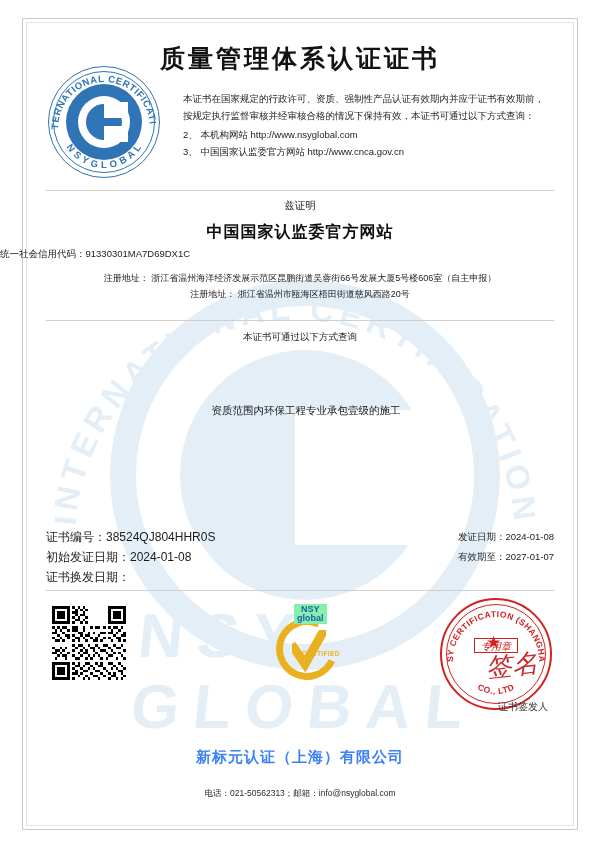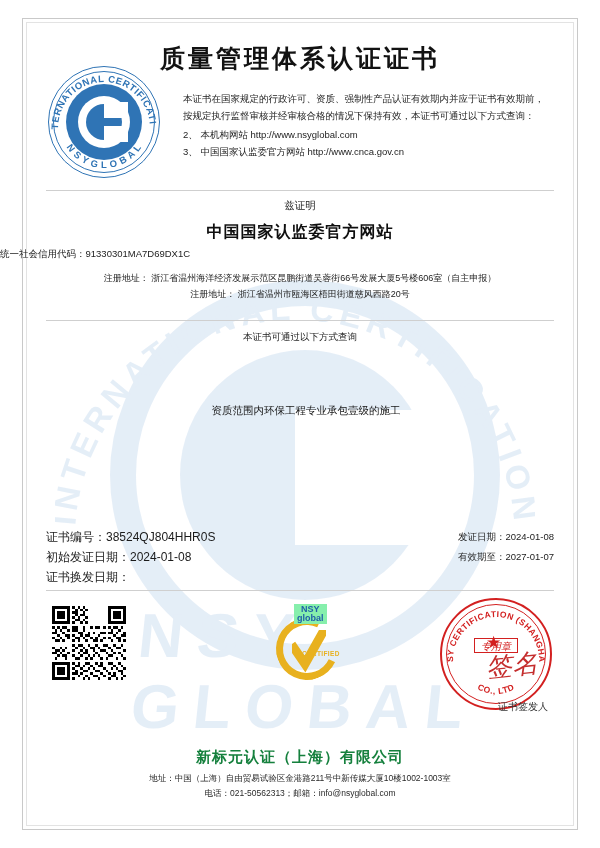--- a/index.html
+++ b/index.html
@@ -436,21 +436,21 @@
     opacity: 0.92;
   }
 
   .footer-company {
     position: absolute;
     left: 0; right: 0;
     top: 748px;
     text-align: center;
     font-size: 15px;
     font-weight: bold;
-    color: #15803d;
+    color: #3b82f6;
     letter-spacing: 1px;
   }
   .footer-addr {
     position: absolute;
     left: 0; right: 0;
     top: 773px;
     text-align: center;
     font-size: 8.5px;
     color: #2a2a2a;
   }
@@ -781,17 +781,16 @@
           <textPath href="#sealArcBot" startOffset="50%" text-anchor="middle">CO., LTD</textPath>
         </text>
       </svg>
       <div class="star">★</div>
       <div class="sq">专用章</div>
     </div>
     <div class="sig-script">签名</div>
     <div class="signature">证书签发人</div>
 
     <div class="footer-company">新标元认证（上海）有限公司</div>
-    <div class="footer-addr">地址：中国（上海）自由贸易试验区金港路211号中新传媒大厦10楼1002-1003室</div>
     <div class="footer-tel">电话：021-50562313；邮箱：info@nsyglobal.com</div>
 
   </div>
 </div>
 
 </body></html>

